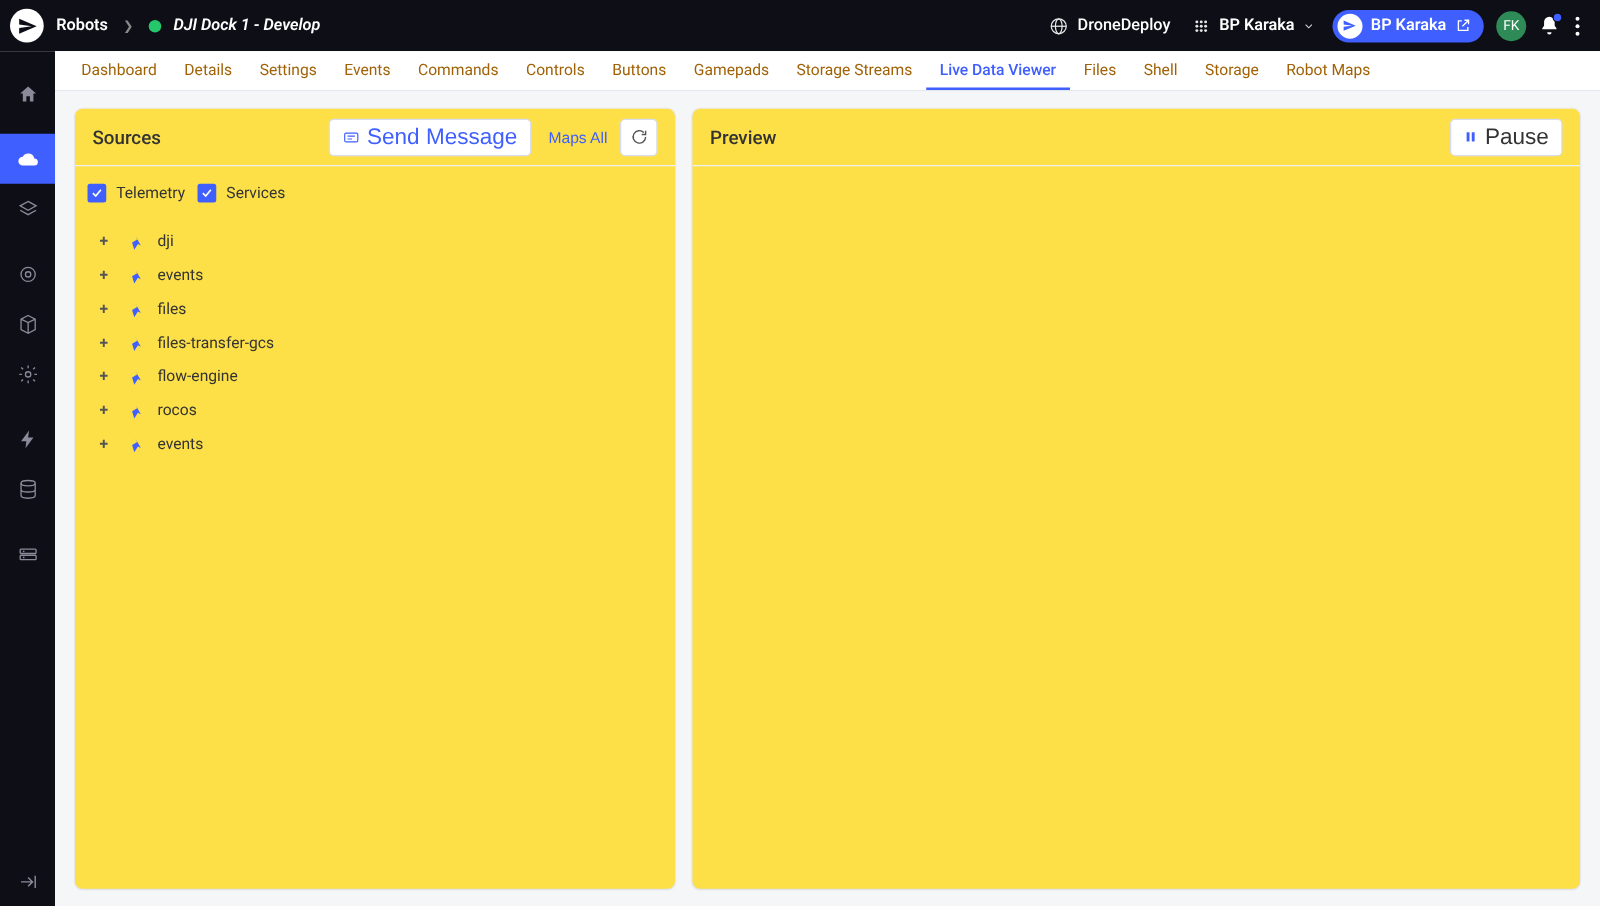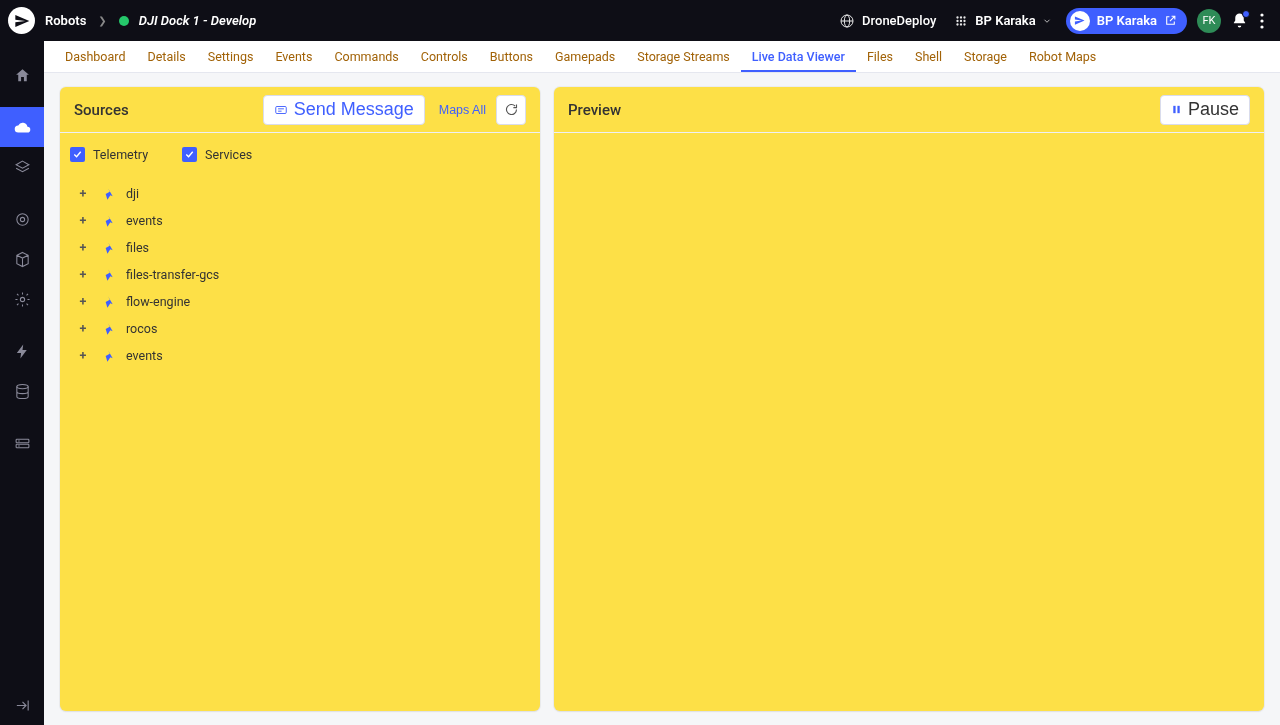--- a/index.html
+++ b/index.html
@@ -174,21 +174,21 @@
   border-radius: 4px;
   background: #fff;
   color: #555;
   display: inline-flex; align-items: center; justify-content: center;
   cursor: pointer;
   margin-left: 10px;
 }
 
 
 .sources-body { padding: 10px 10px 10px 10px; }
-.filters { display: flex; align-items: center; gap: 34px; padding: 4px 0 12px 0; }
+.filters { display: flex; align-items: center; gap: 10px; padding: 4px 0 12px 0; }
 .chk {
   display: inline-flex; align-items: center; gap: 8px;
   font-size: 12.5px; color: #333;
   cursor: pointer;
 }
 .chk .box {
   width: 15px; height: 15px;
   border-radius: 2px;
   background: #3f5fff;
   display: inline-flex; align-items: center; justify-content: center;

